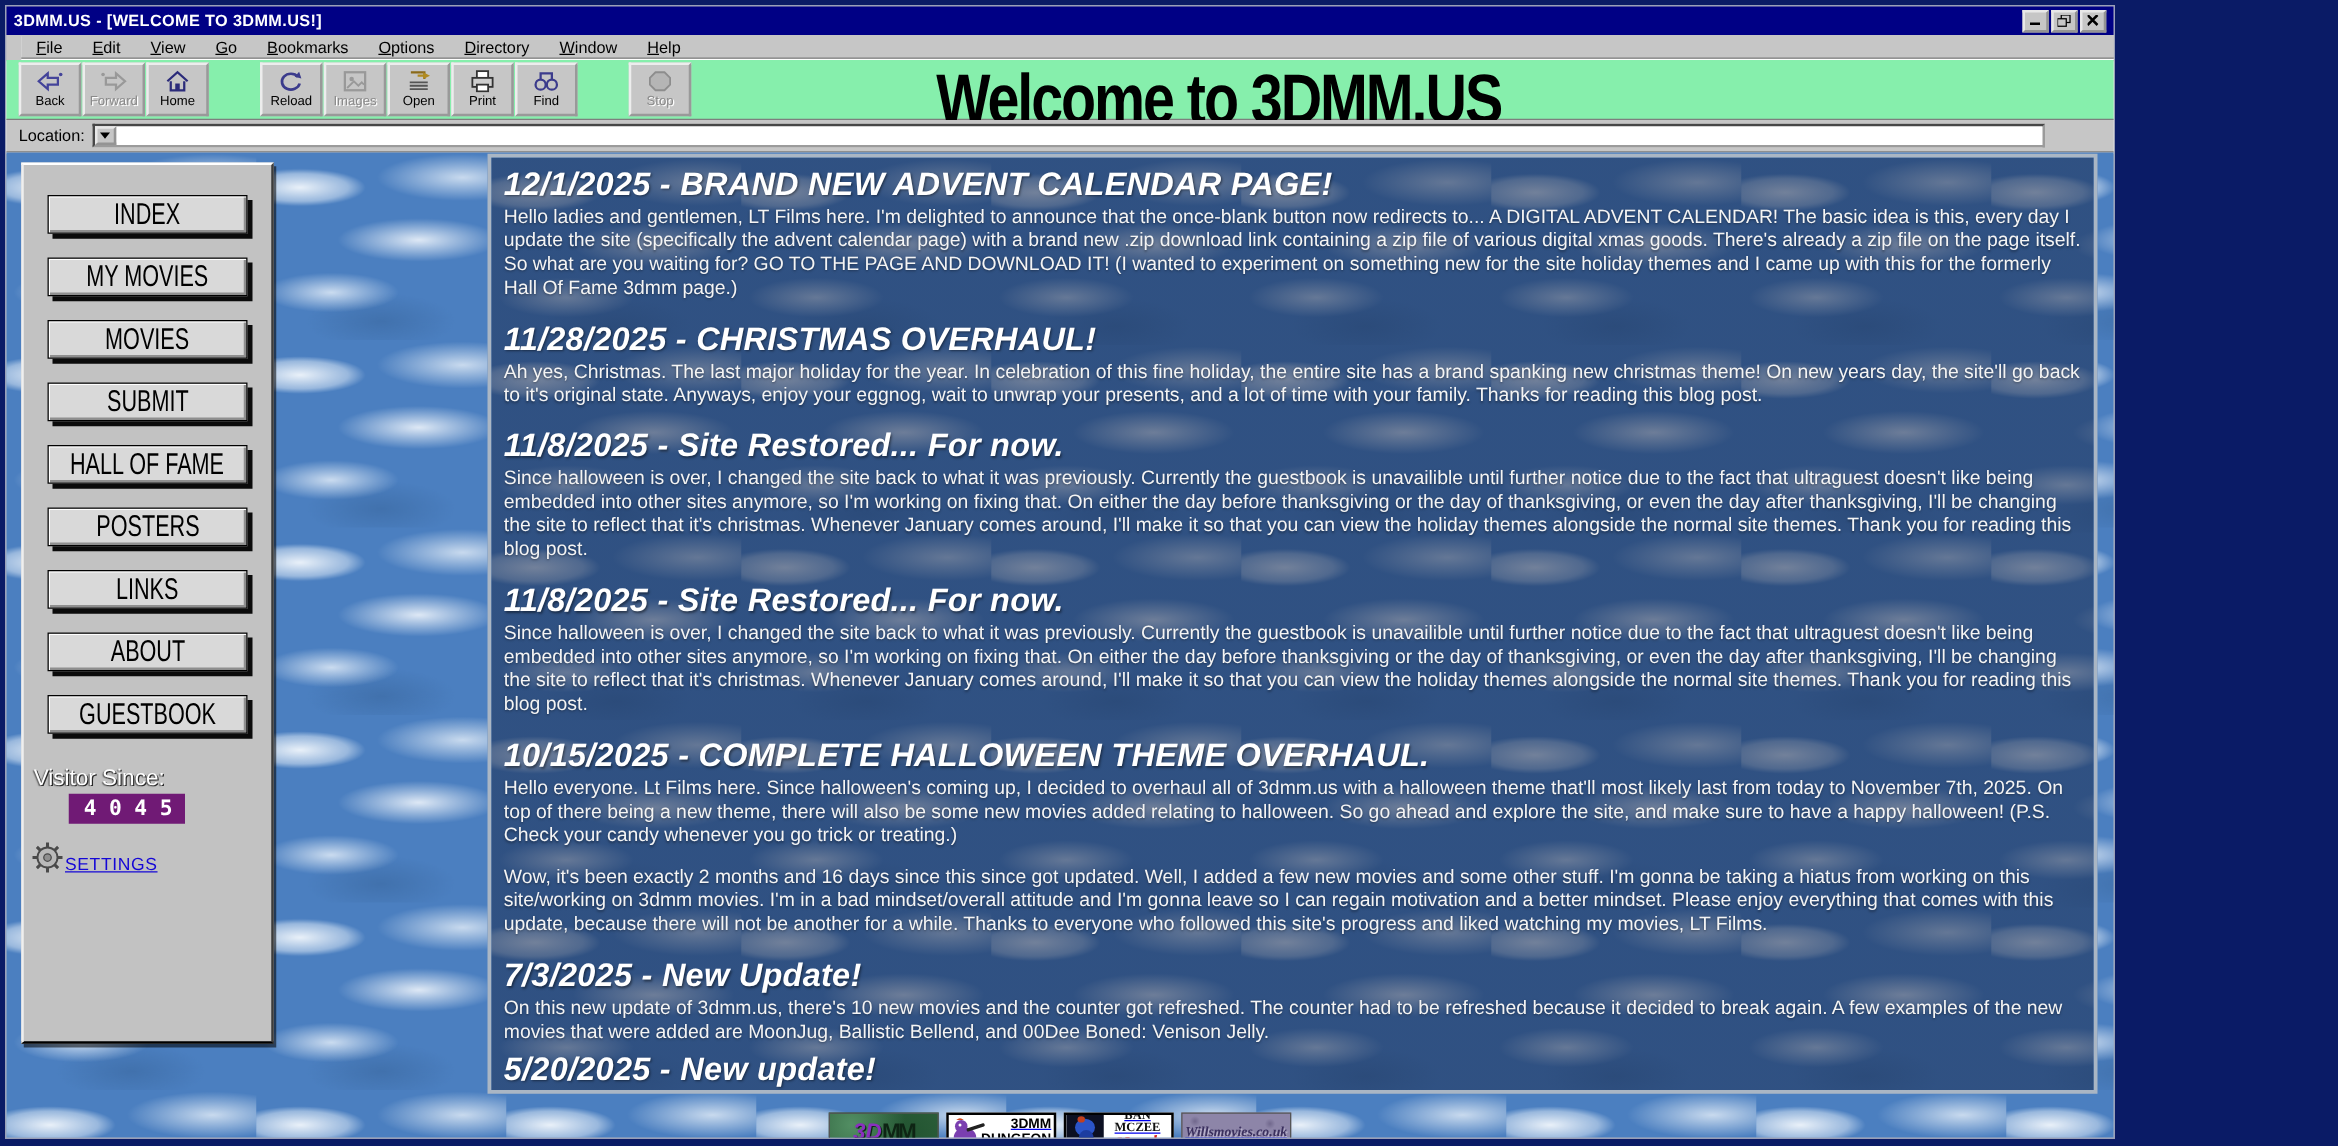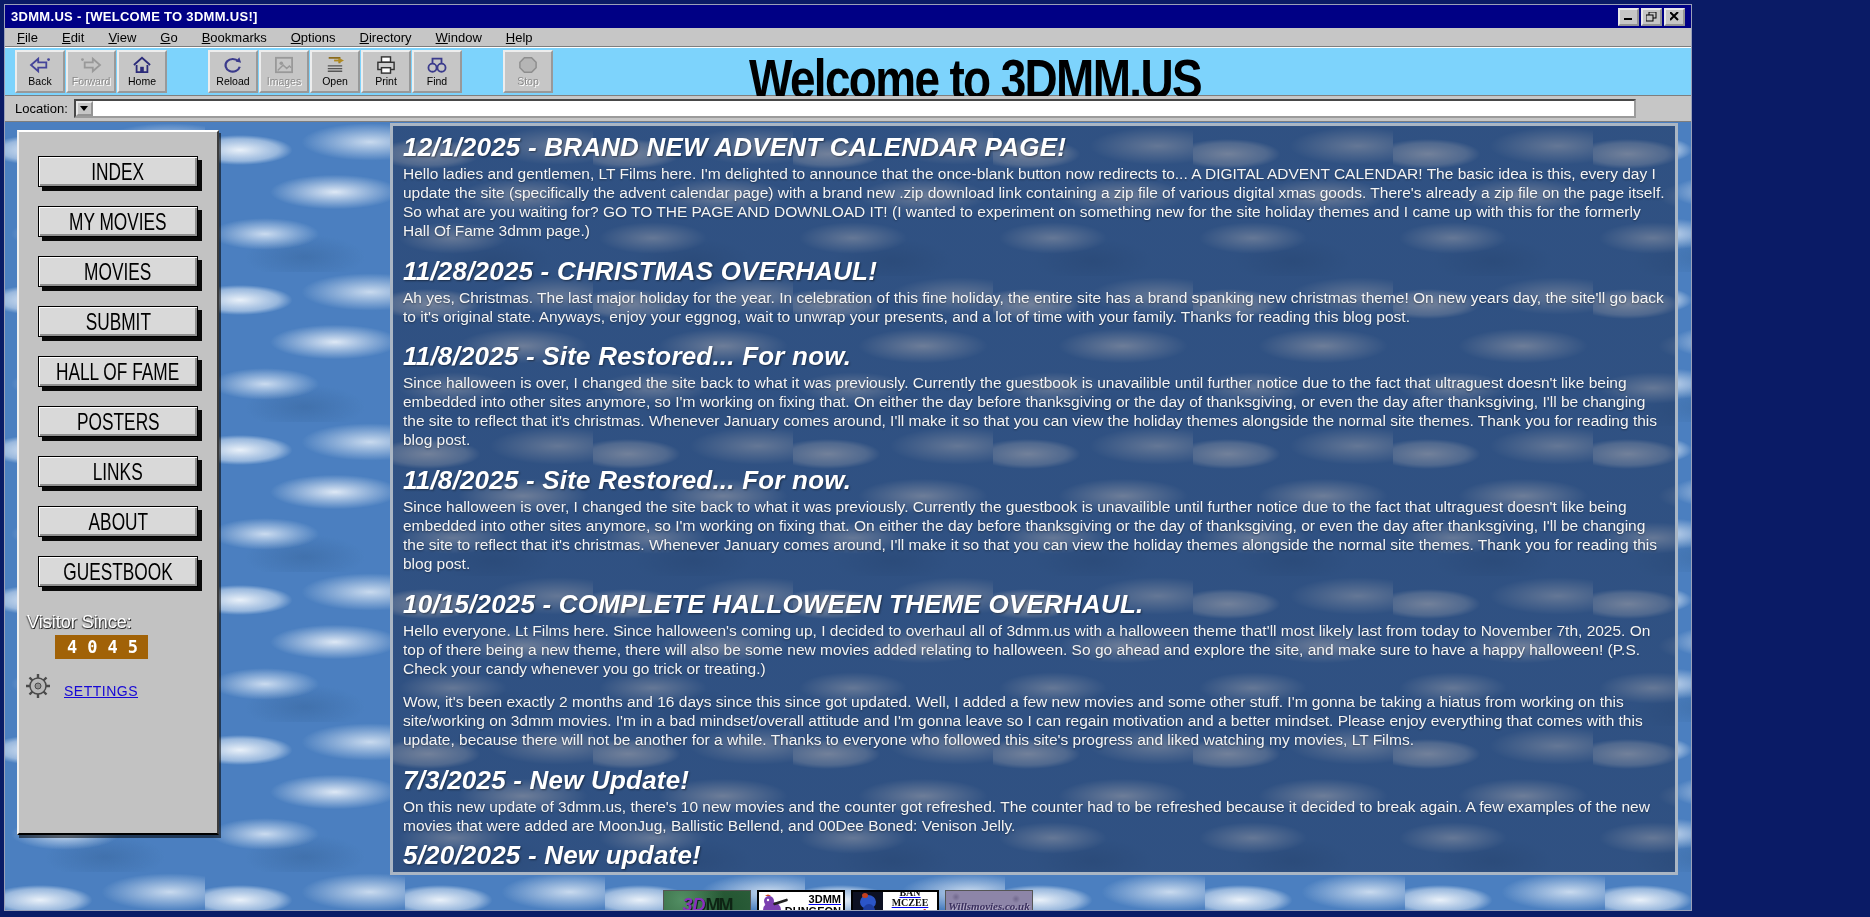--- a/index.html
+++ b/index.html
@@ -10,26 +10,26 @@
   .window{position:absolute;left:4px;top:4px;width:1688px;height:907px;background:#c6c6c6;
           border:1px solid #9aa0b8;overflow:hidden;}
   .titlebar{position:absolute;left:0;top:0;width:100%;height:23px;background:#000085;
             color:#fff;display:flex;align-items:center;padding:0 6px;}
   .titlebar-text{font-size:13px;font-weight:bold;letter-spacing:.3px;}
   .win-controls{margin-left:auto;display:flex;gap:2px;}
   .win-btn{width:21px;height:18px;background:#c6c6c6;border:2px outset #e8e8e8;
            display:flex;align-items:center;justify-content:center;padding:0;}
   .win-btn svg{display:block;}
 
-  .menubar{position:absolute;left:0;top:23px;width:100%;height:19px;background:#c6c6c6;
+  .menubar{position:absolute;left:12px;top:23px;width:100%;height:19px;background:#c6c6c6;
            display:flex;align-items:center;gap:24px;padding:0 12px;
            border-bottom:1px solid #7e7e7e;box-shadow:0 1px 0 #ffffff;}
   .menu-item{font-size:13px;color:#000;cursor:default;}
 
-  .toolbar{position:absolute;left:0;top:43px;width:100%;height:48px;background:#7dd3fc;
+  .toolbar{position:absolute;left:0;top:43px;width:100%;height:48px;background:#86efac;
            display:flex;align-items:center;padding:2px 0 2px 10px;
            border-bottom:1px solid #7e7e7e;box-shadow:0 1px 0 #ffffff;}
   .tb-group{display:flex;}
   .gap-lg{width:40px;}
   .tb-btn{width:50px;height:43px;margin-right:1px;background:#c6c6c6;border:2px outset #ededed;
           display:flex;flex-direction:column;align-items:center;justify-content:center;gap:1px;
           font-size:10.5px;color:#000;padding:1px;}
   .tb-btn.disabled{color:#8a8a8a;text-shadow:1px 1px 0 #fff;}
   .tb-btn svg{display:block;}
   .page-banner-title{position:absolute;left:620px;width:700px;text-align:center;top:-2px;
@@ -66,23 +66,23 @@
            border:2px solid;border-color:#ffffff #3c3c3c #000000 #efefef;
            box-shadow:2px 3px 0 rgba(0,0,0,.55);
            padding:24px 0 0 0;display:flex;flex-direction:column;align-items:center;}
   .nav-btn{width:160px;height:31px;margin-bottom:19px;background:#d9d9d9;
            border:1px solid #000;box-shadow:inset 1px 1px 0 #fff, inset -2px -2px 0 #8f8f8f, 4px 4px 0 #0b0b0b;
            display:flex;align-items:center;justify-content:center;padding:0;}
   .nav-btn span{font-size:24px;color:#000;white-space:nowrap;transform:scaleX(.72);letter-spacing:0px;
            font-weight:400;}
   .visitor-label{margin:6px 0 2px 0;align-self:flex-start;padding-left:8px;
            color:#fff;font-size:18px;text-shadow:1px 1px 0 #2c2c2c,-1px 1px 1px rgba(0,0,0,.5);}
-  .counter{background:#a16207;color:#fff;font-family:"DejaVu Sans Mono",monospace;font-weight:bold;
+  .counter{background:#701a75;color:#fff;font-family:"DejaVu Sans Mono",monospace;font-weight:bold;
            font-size:17px;letter-spacing:10px;padding:2px 0 2px 12px;margin-left:36px;align-self:flex-start;}
-  .settings-row{align-self:flex-start;margin:14px 0 0 6px;display:flex;align-items:flex-end;gap:13px;}
+  .settings-row{align-self:flex-start;margin:14px 0 0 6px;display:flex;align-items:flex-end;gap:1px;}
   .settings-link{color:#1507d6;font-size:14px;text-decoration:underline;letter-spacing:.5px;}
 
   
   .content{position:absolute;left:385px;top:1px;width:1288px;height:752px;
         border:3px solid #aab6c4;
         color:#f2f2f2;padding:6px 10px;overflow:hidden;
         background-color:#4b7fc0;
         background-image:
           linear-gradient(rgba(28,48,86,.58), rgba(28,48,86,.58)),
           radial-gradient(ellipse 70px 20px at 35px 28px, rgba(242,247,252,.95), rgba(230,240,250,.5) 55%, transparent 75%),

